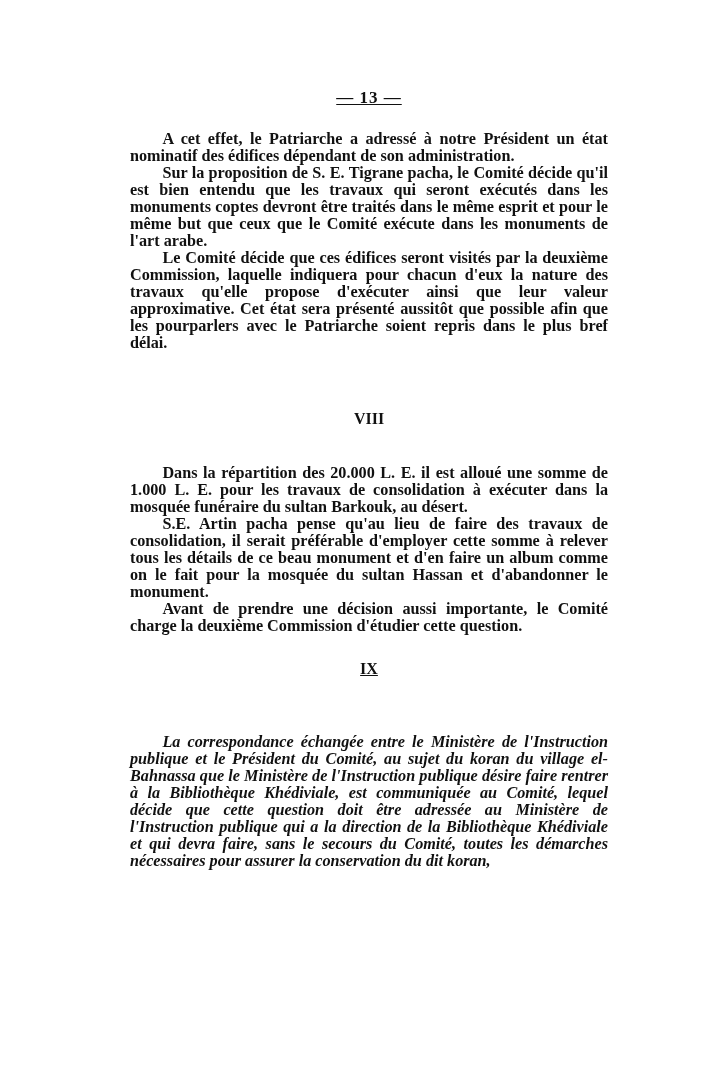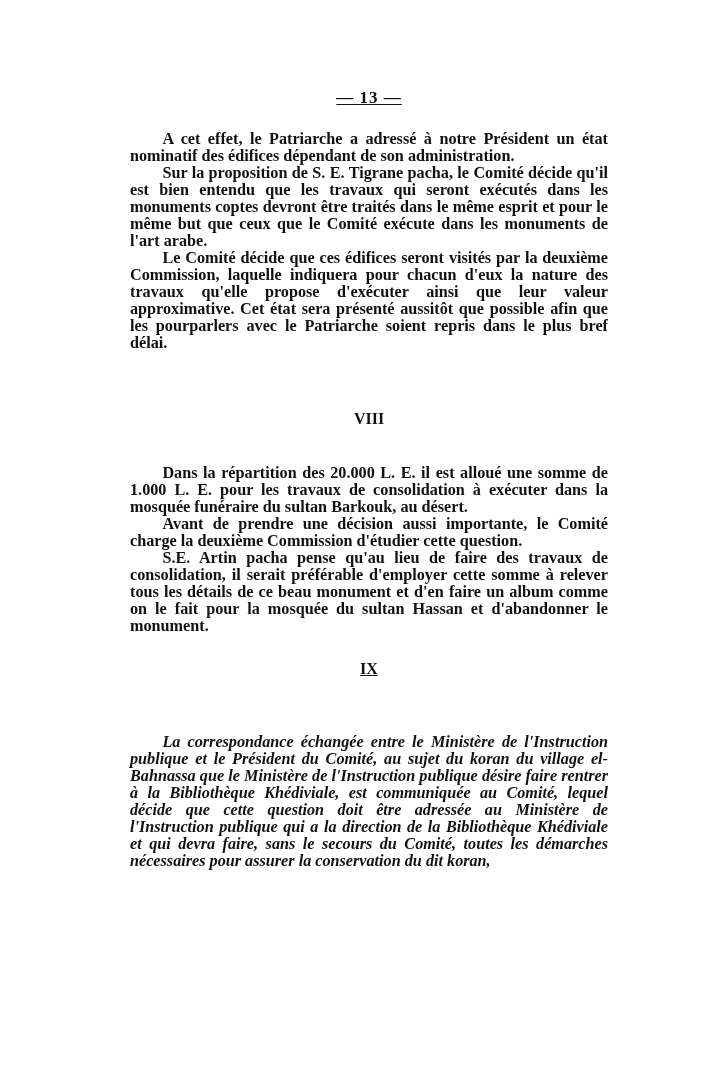--- a/index.html
+++ b/index.html
@@ -69,22 +69,22 @@
   <div class="body-text" id="block1">
     <p>A cet effet, le Patriarche a adressé à notre Président un état nominatif des édifices dépendant de son administration.</p>
     <p>Sur la proposition de S. E. Tigrane pacha, le Comité décide qu'il est bien entendu que les travaux qui seront exécutés dans les monuments coptes devront être traités dans le même esprit et pour le même but que ceux que le Comité exécute dans les monuments de l'art arabe.</p>
     <p>Le Comité décide que ces édifices seront visités par la deuxième Commission, laquelle indiquera pour chacun d'eux la nature des travaux qu'elle propose d'exécuter ainsi que leur valeur approximative. Cet état sera présenté aussitôt que possible afin que les pourparlers avec le Patriarche soient repris dans le plus bref délai.</p>
   </div>
 
   <div class="section-heading" id="heading-viii">VIII</div>
 
   <div class="body-text" id="block2">
     <p>Dans la répartition des 20.000 L. E. il est alloué une somme de 1.000 L. E. pour les travaux de consolidation à exécuter dans la mosquée funéraire du sultan Barkouk, au désert.</p>
+    <p>S.E. Artin pacha pense qu'au lieu de faire des travaux de consolidation, il serait préférable d'employer cette somme à relever tous les détails de ce beau monument et d'en faire un album comme on le fait pour la mosquée du sultan Hassan et d'abandonner le monument.</p>
     <p>Avant de prendre une décision aussi importante, le Comité charge la deuxième Commission d'étudier cette question.</p>
-    <p>S.E. Artin pacha pense qu'au lieu de faire des travaux de consolidation, il serait préférable d'employer cette somme à relever tous les détails de ce beau monument et d'en faire un album comme on le fait pour la mosquée du sultan Hassan et d'abandonner le monument.</p>
   </div>
 
   <div class="section-heading" id="heading-ix">IX</div>
 
   <div class="body-text" id="block3">
     <p>La correspondance échangée entre le Ministère de l'Instruction publique et le Président du Comité, au sujet du koran du village el-Bahnassa que le Ministère de l'Instruction publique désire faire rentrer à la Bibliothèque Khédiviale, est communiquée au Comité, lequel décide que cette question doit être adressée au Ministère de l'Instruction publique qui a la direction de la Bibliothèque Khédiviale et qui devra faire, sans le secours du Comité, toutes les démarches nécessaires pour assurer la conservation du dit koran,</p>
   </div>
 
 </div>
 

